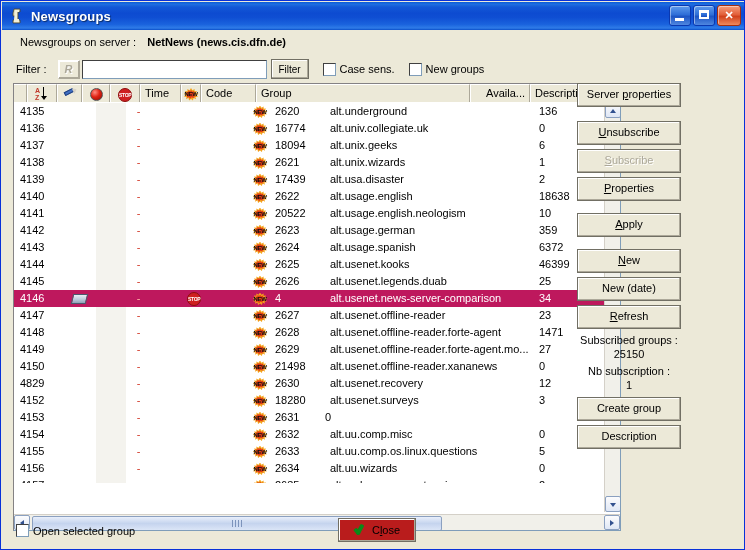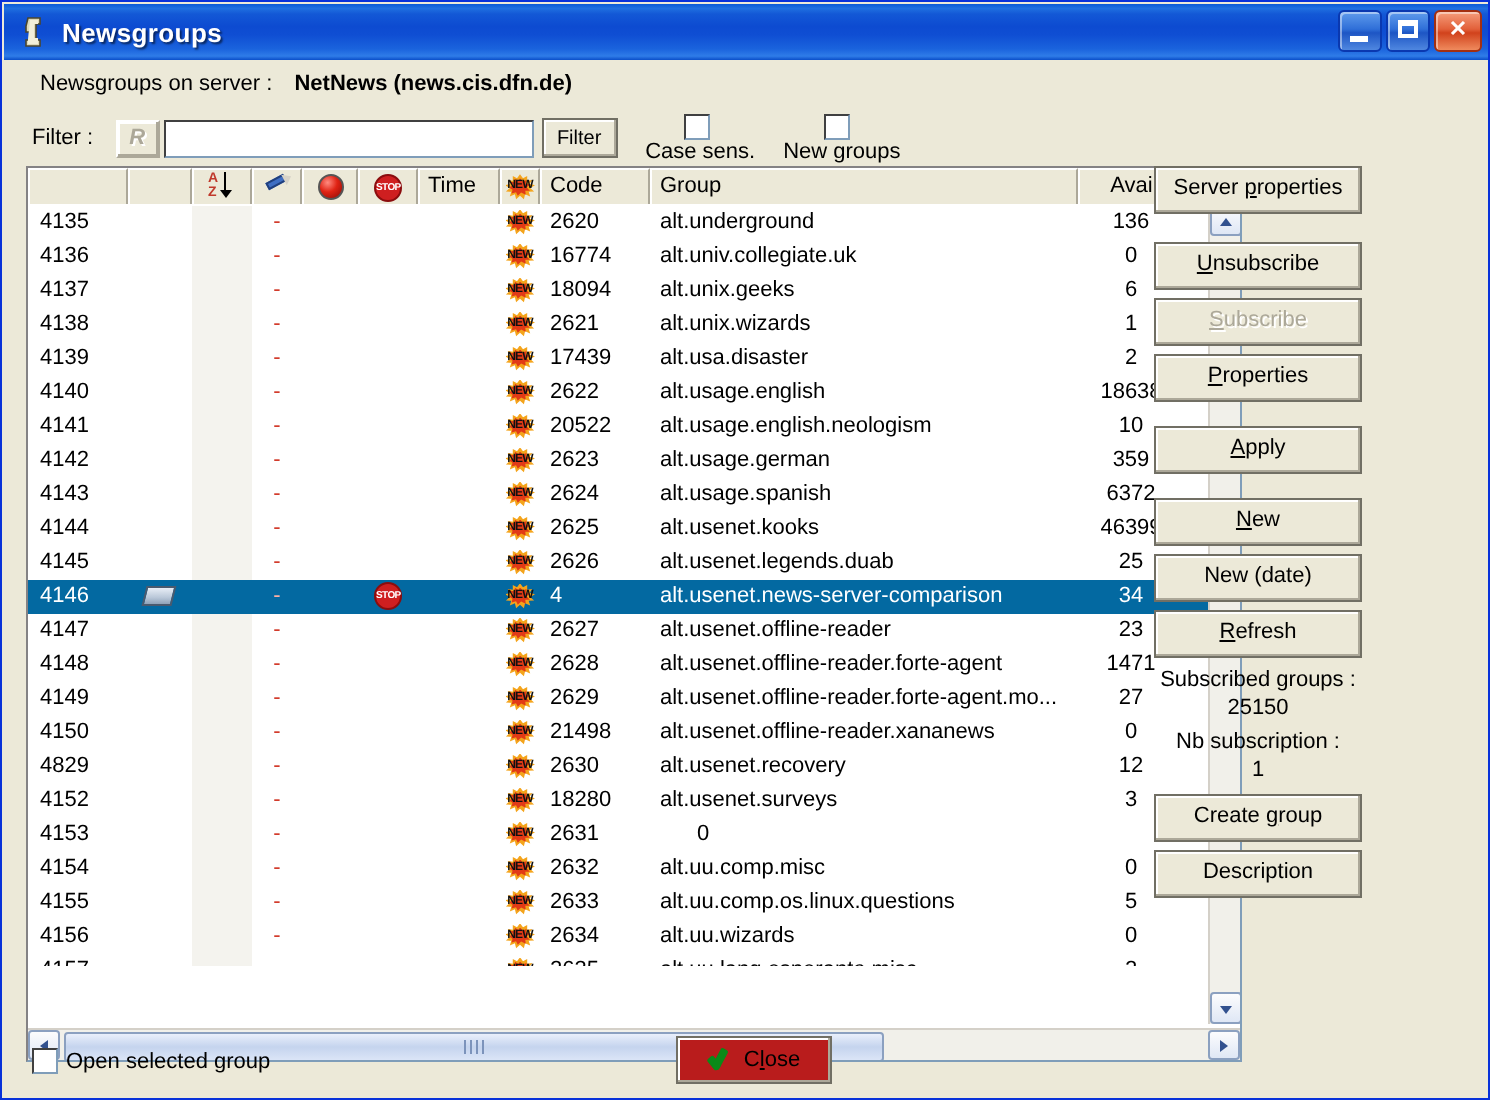--- a/index.html
+++ b/index.html
@@ -157,21 +157,20 @@
     border: 1px solid #716f64;
     box-shadow: inset -1px -1px 0 #aca899, inset 1px 1px 0 #fff;
     font-family: "Liberation Sans", sans-serif;
     font-size: 10px;
     cursor: default;
   }
   .chk-wrap {
     display: flex;
     align-items: center;
     margin-left: 14px;
-    flex-direction: column;
   }
   .chk-box {
     width: 13px; height: 13px;
     box-sizing: border-box;
     background: #fff;
     border: 1px solid #7f9db9;
     border-top-color: #404040; border-left-color: #404040;
     margin-right: 4px;
     flex: 0 0 auto;
   }
@@ -190,20 +189,21 @@
   }
   .hdr {
     position: absolute;
     left: 0; top: 0;
     height: 18px;
     width: 606px;
     display: flex;
     background: #ece9d8;
     box-sizing: border-box;
     border-bottom: 1px solid #aca899;
+    justify-content: flex-end;
   }
   .hdr-cell {
     box-sizing: border-box;
     height: 18px;
     border-right: 1px solid #aca899;
     border-top: 1px solid #fff;
     border-left: 1px solid #fff;
     background: #ece9d8;
     font-size: 11px;
     line-height: 16px;
@@ -231,34 +231,34 @@
   }
   .row {
     height: 17px;
     display: flex;
     align-items: center;
     font-size: 11px;
     color: #000;
     white-space: nowrap;
     box-sizing: border-box;
   }
-  .row.sel { background: #0369a1; color: #fff; }
+  .row.sel { background: #be185d; color: #fff; }
   .cell { box-sizing: border-box; overflow: hidden; flex: 0 0 auto; height: 17px; line-height: 16px; }
   .c-id    { width: 50px; padding-left: 6px; }
   .c-book  { width: 32px; text-align: center; }
   .c-sort  { width: 30px; text-align: center; background: #f4f3ee; height: 17px; }
   .row.sel .c-sort { background: transparent; }
   .c-pen   { width: 25px; text-align: center; color: #d23b2b; }
   .c-red   { width: 28px; text-align: center; }
   .c-stop  { width: 30px; text-align: center; }
   .c-time  { width: 41px; text-align: right; padding-right: 4px; }
   .c-new   { width: 20px; text-align: center; }
   .c-code  { width: 55px; padding-left: 5px; }
   .c-group { width: 214px; padding-left: 5px; }
-  .c-avail { width: 60px; text-align: center; padding-right: 7px; }
+  .c-avail { width: 60px; text-align: left; padding-right: 7px; }
   .c-desc  { width: 90px; padding-left: 5px; }
 
   .dash { color: #d23b2b; font-size: 11px; line-height: 6px; }
   .row.sel .dash { color: #ffb0a4; }
 
   
   .new-ic {
     display: inline-block;
     width: 15px; height: 15px;
     position: relative;

